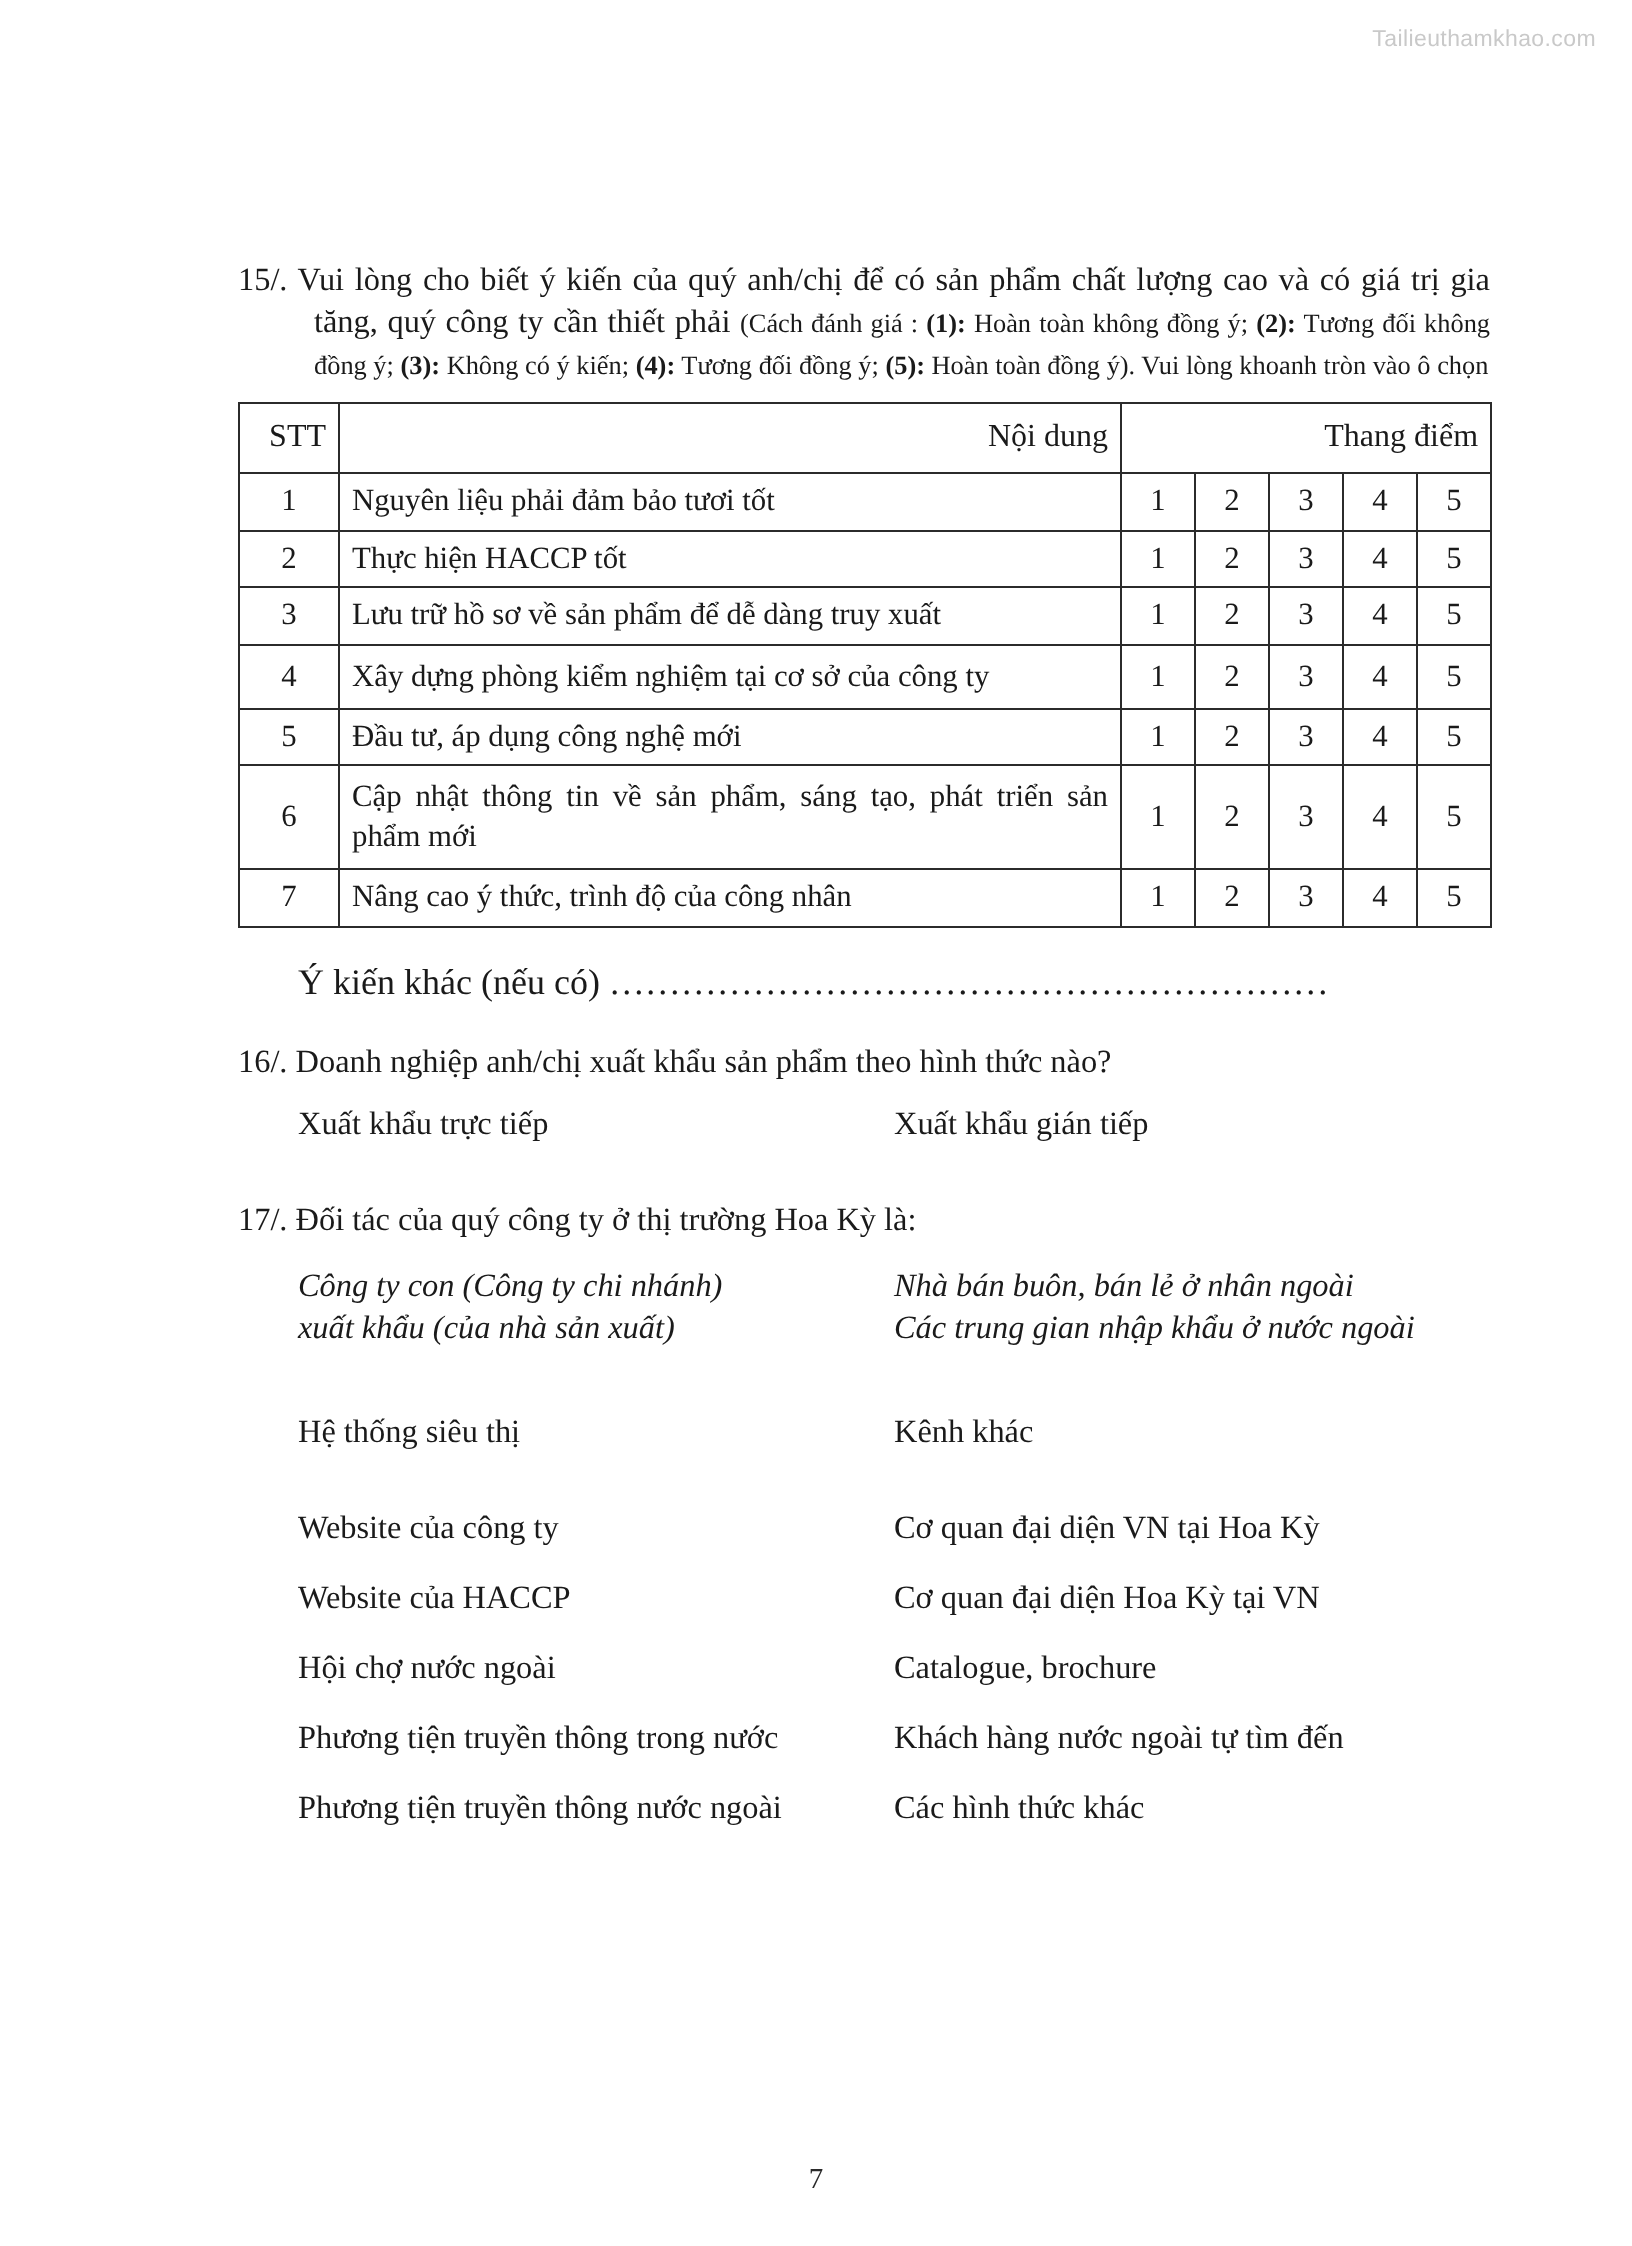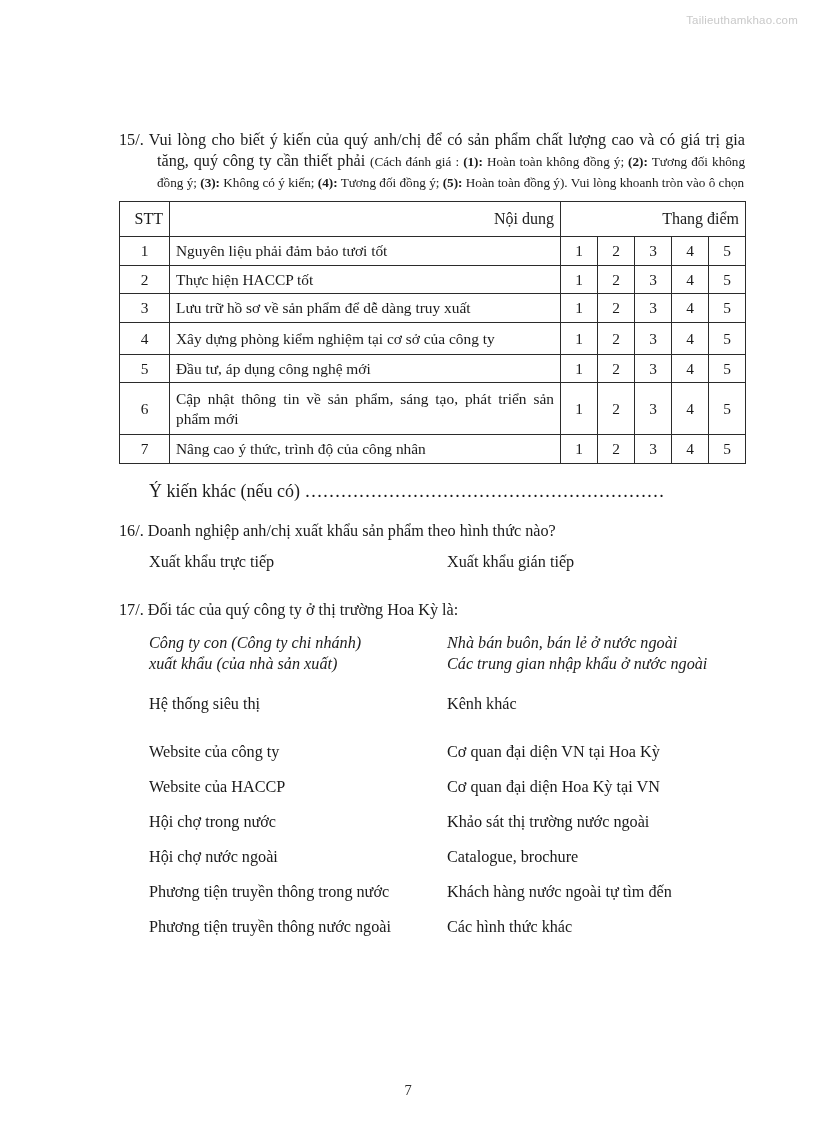--- a/index.html
+++ b/index.html
@@ -148,21 +148,21 @@
     box-sizing: border-box;
   }
   .ans-item {
     margin-bottom: 8px;
   }
   .ans-item.tight {
     margin-bottom: 0;
     font-style: italic;
   }
   .ans-item.gap-top {
-    margin-top: 12px;
+    margin-top: 24px;
     font-family: Liberation Serif, serif;
   }
 
   
   .q17 .answers { margin-top: 12px; }
   .q17 .ans-row.r1 .col-l div { line-height: 1.32; }
   .q17 .ans-row.r1 { margin-bottom: 6px; }
 
   
   .q18 .answers { margin-top: 12px; }
@@ -297,50 +297,48 @@
       <div class="qtitle">17/. Đối tác của quý công ty ở thị trường Hoa Kỳ là:</div>
       <div class="answers">
         <div class="ans-row r1">
           <div class="col-l">
             <div class="ans-item tight">
               <div>Công ty con (Công ty chi nhánh)</div>
               <div class="indent2">xuất khẩu (của nhà sản xuất)</div>
             </div>
           </div>
           <div class="col-r">
-            <div class="ans-item tight">Nhà bán buôn, bán lẻ ở nước ngoài</div>
+            <div class="ans-item tight">Nhà bán buôn, bán lẻ ở nhân ngoài</div>
             <div class="ans-item tight">Các trung gian nhập khẩu ở nước ngoài</div>
           </div>
         </div>
         <div class="ans-row r2">
           <div class="col-l">
             <div class="ans-item gap-top">Hệ thống siêu thị</div>
           </div>
           <div class="col-r">
             <div class="ans-item gap-top">Kênh khác</div>
           </div>
         </div>
       </div>
     </div>
 
     <div class="qblock q18">
       <div class="answers">
         <div class="ans-row">
           <div class="col-l" id="q18-left">
               <div class="ans-item">Website của công ty</div>
               <div class="ans-item">Website của HACCP</div>
-              <div class="ans-item">Hội chợ trong nước</div>
               <div class="ans-item">Hội chợ nước ngoài</div>
               <div class="ans-item">Phương tiện truyền thông trong nước</div>
               <div class="ans-item">Phương tiện truyền thông nước ngoài</div>
             </div>
           <div class="col-r" id="q18-right">
               <div class="ans-item">Cơ quan đại diện VN tại Hoa Kỳ</div>
               <div class="ans-item">Cơ quan đại diện Hoa Kỳ tại VN</div>
-              <div class="ans-item">Khảo sát thị trường nước ngoài</div>
               <div class="ans-item">Catalogue, brochure</div>
               <div class="ans-item">Khách hàng nước ngoài tự tìm đến</div>
               <div class="ans-item">Các hình thức khác</div>
             </div>
         </div>
       </div>
     </div>
 
   </div>
 

